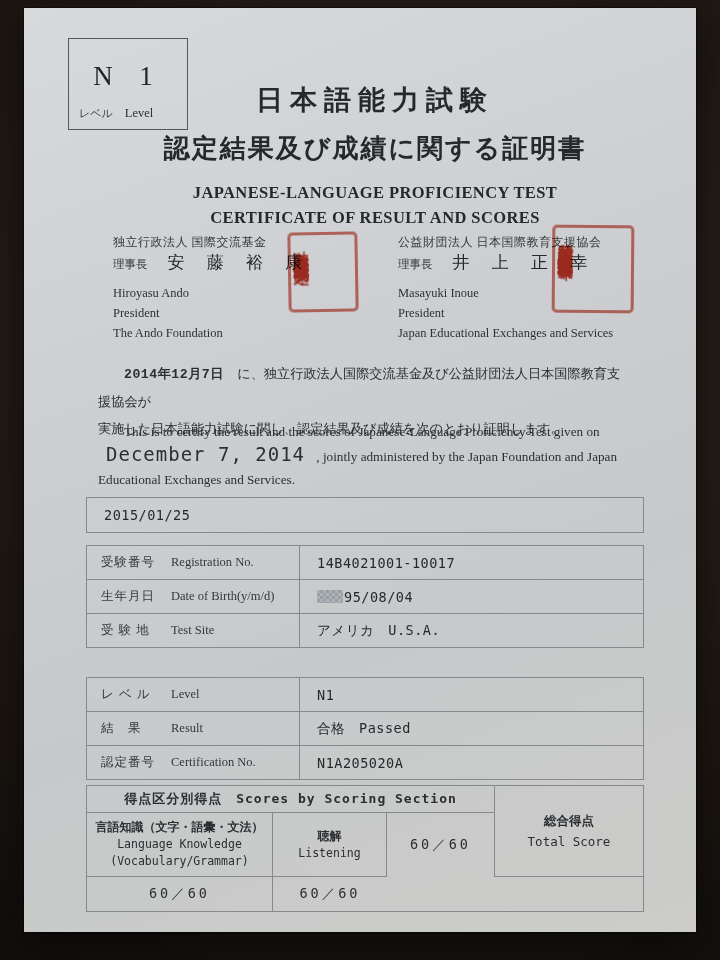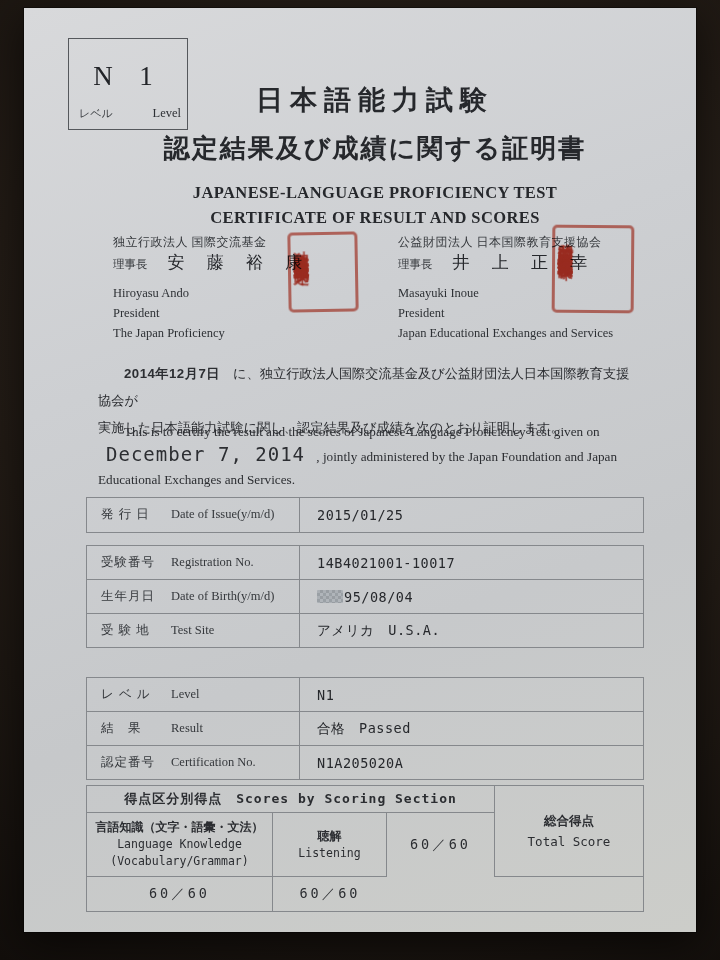--- a/index.html
+++ b/index.html
@@ -11,21 +11,21 @@
   }
   .paper{
     position:absolute;left:24px;top:8px;width:672px;height:924px;
     background:linear-gradient(160deg,#d8d9db 0%,#cdcfd2 35%,#c6c8ca 65%,#cccdc9 100%);
     box-shadow:0 0 0 1px rgba(0,0,0,.35), 0 10px 40px rgba(0,0,0,.65);
     color:#2b2d31;
   }
   
   .n1box{position:absolute;left:44px;top:30px;width:118px;height:90px;border:1px solid #55585c;}
   .n1box .big{position:absolute;top:22px;left:0;right:0;text-align:center;font-size:27px;letter-spacing:10px;color:#222428;}
-  .n1box .sub{position:absolute;bottom:8px;left:10px;right:6px;display:flex;justify-content:space-between;align-items:baseline;gap:12px;}
+  .n1box .sub{position:absolute;bottom:8px;left:10px;right:6px;display:flex;justify-content:flex-start;align-items:baseline;gap:12px;}
   .n1box .sub .jp{font-size:11px;color:#3a3d41;}
   .n1box .sub .en{font-size:12.5px;color:#2e3135;}
   
   .titles{position:absolute;left:30px;right:0;top:74px;text-align:center;}
   .tjp1{font-size:27px;font-weight:bold;letter-spacing:7px;color:#26282c;}
   .tjp2{font-size:26px;font-weight:bold;letter-spacing:2px;margin-top:13px;color:#26282c;}
   .ten{font-size:16.5px;font-weight:bold;letter-spacing:.4px;color:#26282c;}
   .ten1{margin-top:17px;} .ten2{margin-top:5px;}
   
   .sigrow{position:absolute;left:89px;top:226px;right:16px;display:flex;}
@@ -45,21 +45,21 @@
   .seal-inner{
     writing-mode:vertical-rl;font-size:15px;line-height:16px;font-weight:bold;
     letter-spacing:1px;padding:2px;transform:scale(1.05,1.1);transform-origin:top left;
     font-family:"Liberation Serif",serif;word-break:break-all;
   }
   .seal-left{left:264px;top:224px;width:64px;height:74px;transform:rotate(-1deg);}
   .seal-right{left:528px;top:217px;width:76px;height:82px;transform:rotate(.5deg);}
   
   .stmt-jp{position:absolute;left:74px;top:352px;width:532px;font-size:13.2px;line-height:27px;color:#2c2e32;}
   .stmt-jp .l1{text-indent:26px;}
-  .mono{font-family:Liberation Sans, sans-serif;margin-top:44px;}
+  .mono{font-family:Liberation Mono, monospace;margin-top:44px;}
   .jp-date{font-weight:bold;letter-spacing:.5px;}
   .stmt-en{position:absolute;left:74px;top:412px;width:544px;font-size:13.2px;line-height:23px;color:#2c2e32;text-indent:26px;}
   .en-date{font-family:"DejaVu Sans Mono",monospace;font-size:19px;letter-spacing:1px;padding:0 8px;text-align:right;}
   
   .ftable{position:absolute;left:62px;width:556px;border:1px solid #85888c;background:rgba(255,255,255,.03);}
   .frow{display:flex;align-items:center;}
   .frow + .frow{border-top:1px solid #85888c;}
   .flabel{width:198px;border-right:1px solid #85888c;padding:8px 0 8px 14px;display:flex;align-items:baseline;align-self:stretch;}
   .ljp{min-width:70px;font-size:12.5px;color:#35383c;letter-spacing:1px;}
   .len{font-size:12.5px;color:#35383c;}
@@ -112,21 +112,21 @@
   <div class="sigrow">
     <div class="sigblock sig-left">
       <div class="org-jp">独立行政法人 国際交流基金</div>
       <div class="nameline">
         <span class="role-jp">理事長</span>
         <span class="name-jp">安 藤 裕 康</span>
       </div>
       <div class="sig-en">
         <div>Hiroyasu Ando</div>
         <div>President</div>
-        <div>The Japan Proficiency</div>
+        <div>The Ando Foundation</div>
       </div>
     </div>
     <div class="sigblock sig-right">
       <div class="org-jp">公益財団法人 日本国際教育支援協会</div>
       <div class="nameline">
         <span class="role-jp">理事長</span>
         <span class="name-jp">井 上 正 幸</span>
       </div>
       <div class="sig-en">
         <div>Masayuki Inoue</div>
@@ -151,24 +151,20 @@
   </div>
 
   <div class="stmt-en">
     <span>This is to certify the result and the scores of Japanese-Language Proficiency Test given on</span>
     <span class="en-date">December 7, 2014</span>
     <span>, jointly administered by the Japan Foundation and Japan Educational Exchanges and Services.</span>
   </div>
 
   <div class="ftable t1">
     <div class="frow">
-      <div class="flabel">
-        <span class="ljp">発 行 日</span>
-        <span class="len">Date of Issue(y/m/d)</span>
-      </div>
       <div class="fvalue">
           <span class="val">2015/01/25</span>
         </div>
     </div>
   </div>
 
   <div class="ftable t2">
     <div class="frow">
       <div class="flabel">
         <span class="ljp">受験番号</span>

